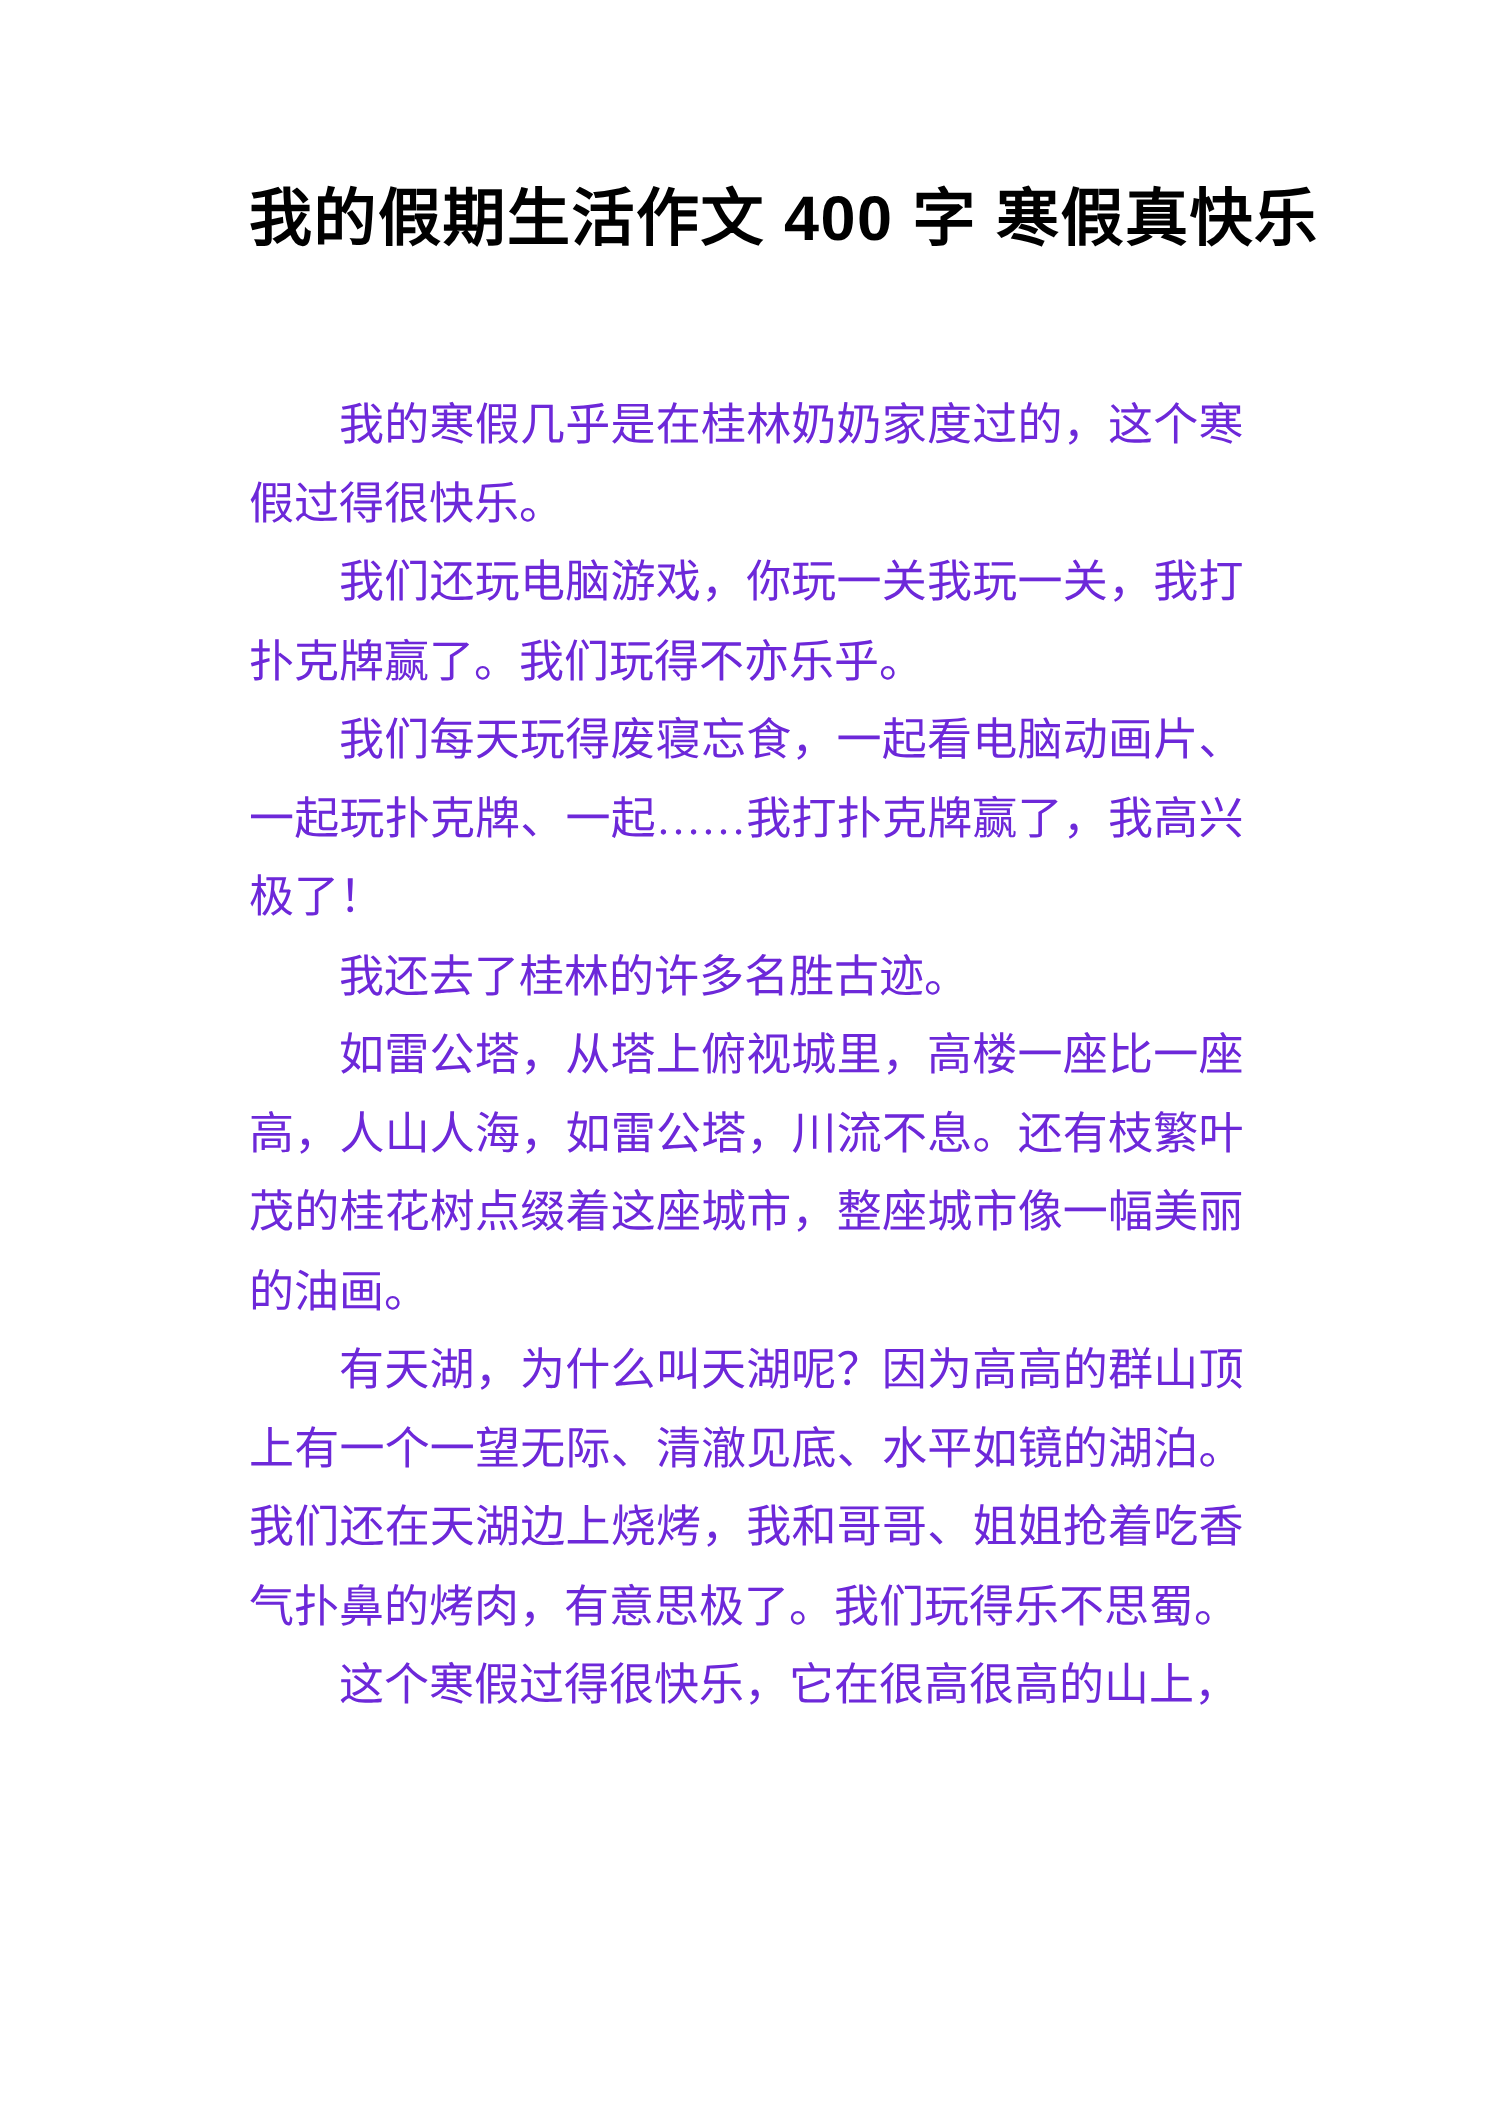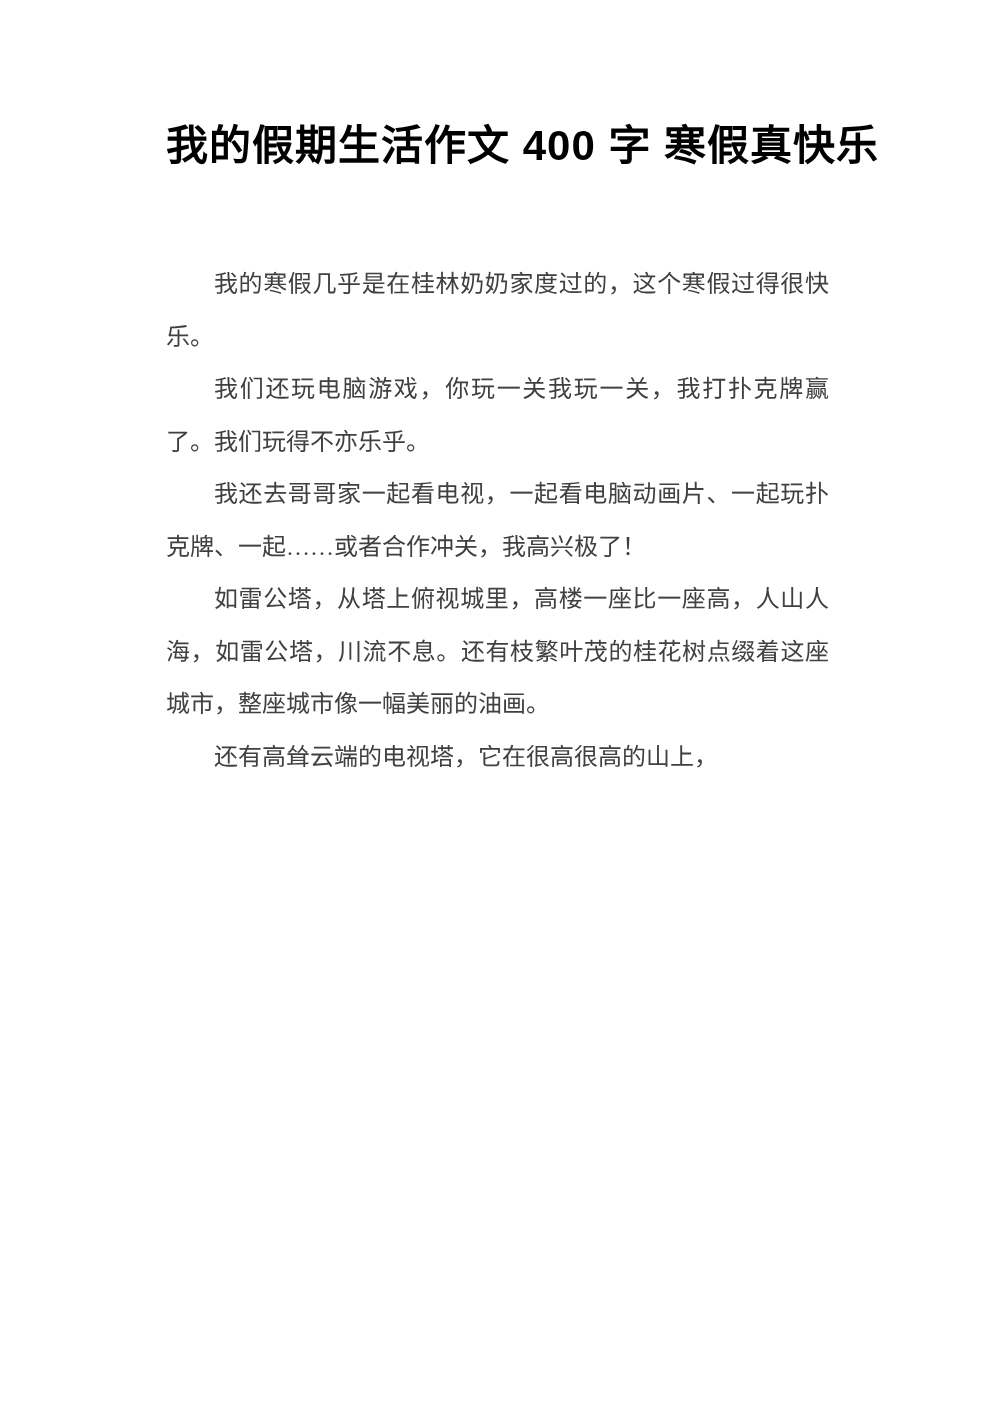--- a/index.html
+++ b/index.html
@@ -28,35 +28,37 @@
     font-size: 42px;
     line-height: 1.05;
     color: #000000;
     letter-spacing: 1px;
     margin-bottom: 90px;
     white-space: nowrap;
   }
 
   .essay-body p {
     font-family: "Liberation Serif", "DejaVu Serif", serif;
-    font-size: 24px;
+    font-size: 30px;
     line-height: 52.5px;
-    color: #404040;
+    color: #6d28d9;
     text-align: justify;
     text-justify: inter-ideograph;
     text-indent: 2em;
     margin: 0;
   }
 </style>
 </head>
 <body>
 
 <div class="doc-page">
   <h1 class="essay-title">我的假期生活作文 400 字 寒假真快乐</h1>
 
   <div class="essay-body">
       <p>我的寒假几乎是在桂林奶奶家度过的，这个寒假过得很快乐。</p>
       <p>我们还玩电脑游戏，你玩一关我玩一关，我打扑克牌赢了。我们玩得不亦乐乎。</p>
-      <p>我还去哥哥家一起看电视，一起看电脑动画片、一起玩扑克牌、一起……或者合作冲关，我高兴极了！</p>
+      <p>我们每天玩得废寝忘食，一起看电脑动画片、一起玩扑克牌、一起……我打扑克牌赢了，我高兴极了！</p>
+      <p>我还去了桂林的许多名胜古迹。</p>
       <p>如雷公塔，从塔上俯视城里，高楼一座比一座高，人山人海，如雷公塔，川流不息。还有枝繁叶茂的桂花树点缀着这座城市，整座城市像一幅美丽的油画。</p>
-      <p>还有高耸云端的电视塔，它在很高很高的山上，</p>
+      <p>有天湖，为什么叫天湖呢？因为高高的群山顶上有一个一望无际、清澈见底、水平如镜的湖泊。我们还在天湖边上烧烤，我和哥哥、姐姐抢着吃香气扑鼻的烤肉，有意思极了。我们玩得乐不思蜀。</p>
+      <p>这个寒假过得很快乐，它在很高很高的山上，</p>
     </div>
 </div>
 
 </body></html>

